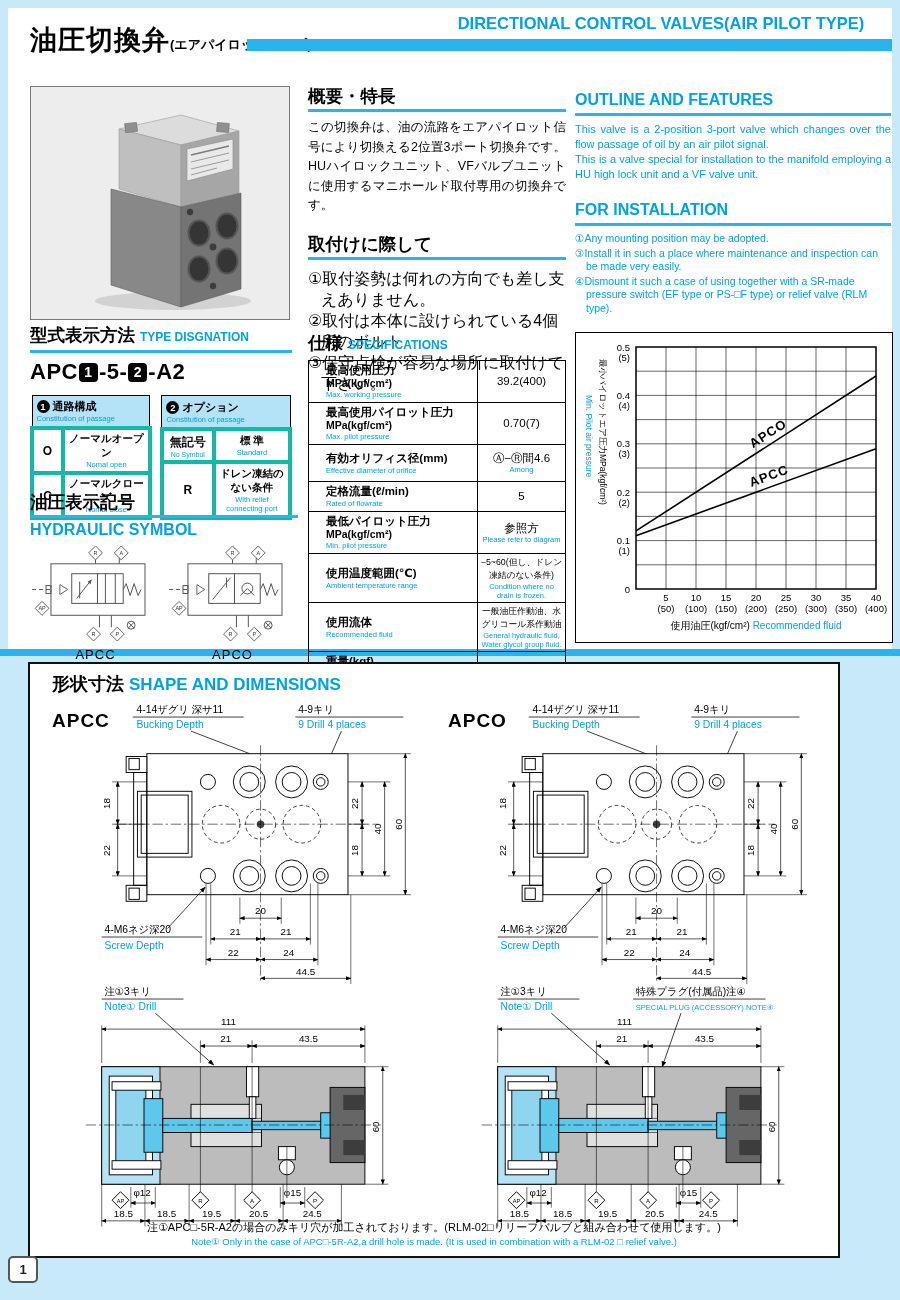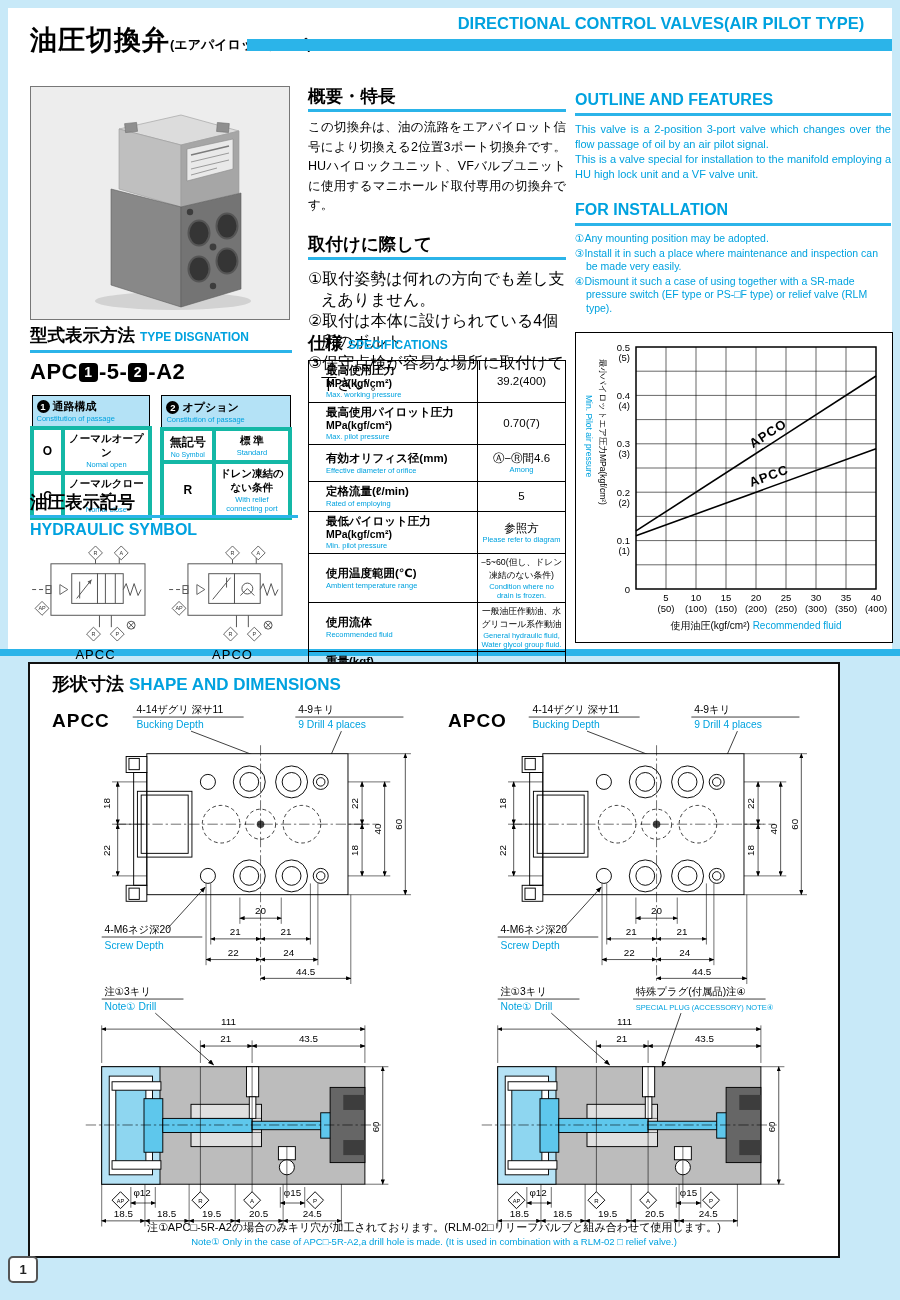--- a/index.html
+++ b/index.html
@@ -360,21 +360,21 @@
             <div class="s-en">Effective diameter of orifice</div>
           </div>
         <div class="spec-v">
             <div class="s-val">Ⓐ−Ⓡ間4.6</div>
             <div class="s-vsub">Among</div>
           </div>
       </div>
       <div class="spec-row">
         <div class="spec-l">
             <div class="s-jp">定格流量(ℓ/min)</div>
-            <div class="s-en">Rated of employing</div>
+            <div class="s-en">Rated of flowrate</div>
           </div>
         <div class="spec-v">
             <div class="s-val">5</div>
           </div>
       </div>
       <div class="spec-row">
         <div class="spec-l">
             <div class="s-jp">最低パイロット圧力</div>
             <div class="s-unit">MPa(kgf/cm²)</div>
             <div class="s-en">Min. pilot pressure</div>

